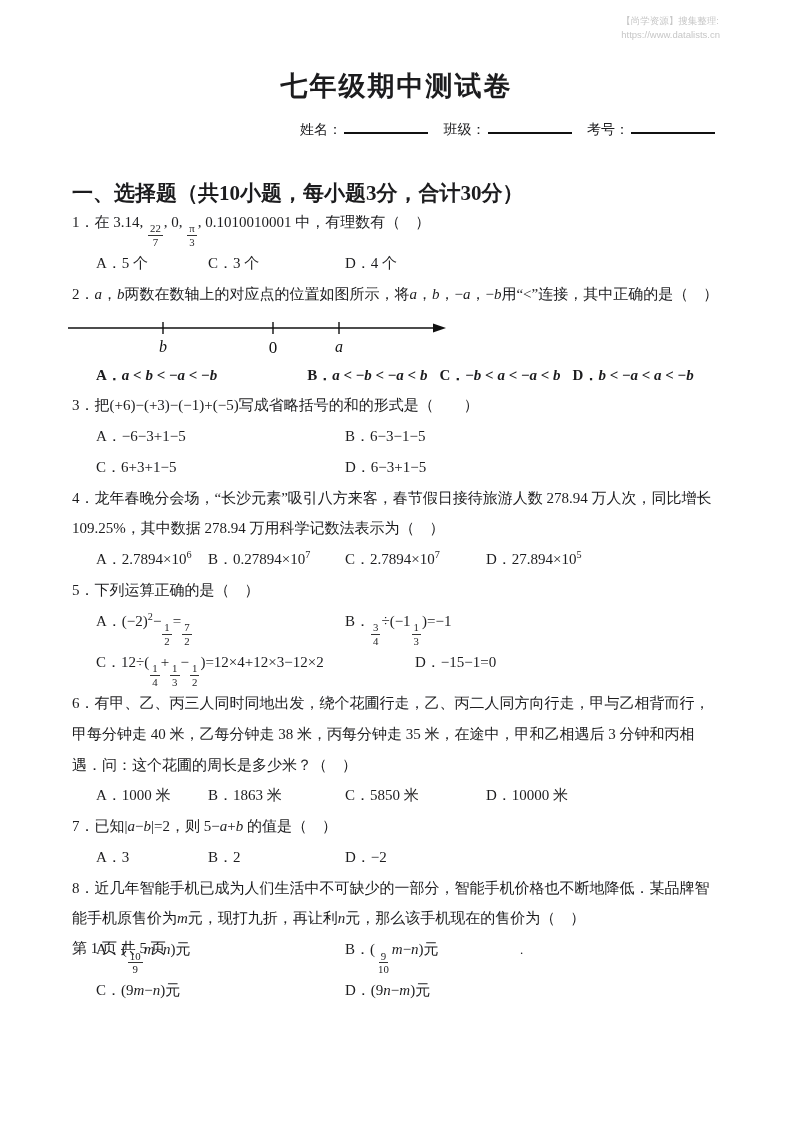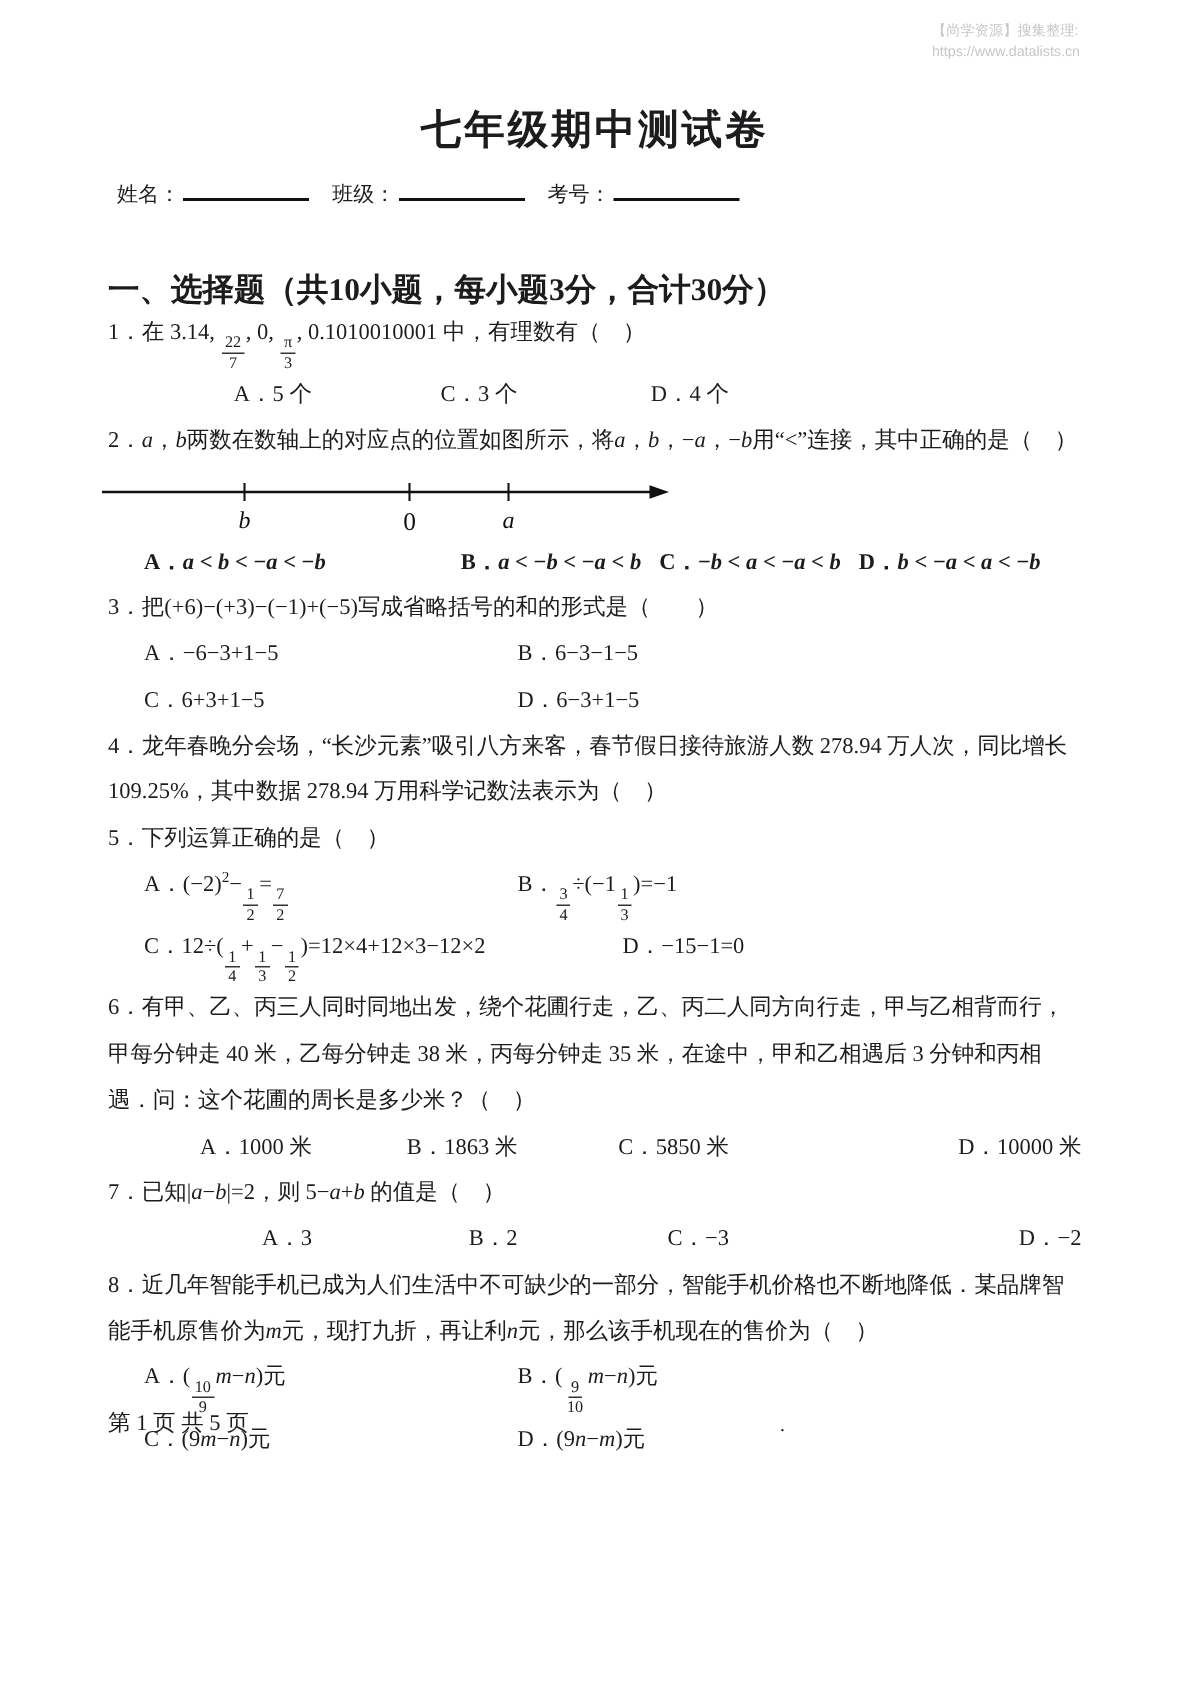--- a/index.html
+++ b/index.html
@@ -10,30 +10,30 @@
   }
   .page {
     width:793px; height:1002px; margin:0 auto; background:#fff;
     position:relative; padding:56px 72px 0 72px; font-size:15px; overflow:hidden;
   }
   .watermark {
     position:absolute; top:14px; right:73px; font-size:9.5px; line-height:1.5;
     color:#c7c7c7; font-family:"Liberation Sans", sans-serif; text-align:left;
   }
   .title { text-align:center; font-size:27px; font-weight:700; letter-spacing:2px; margin-top:12px; }
-  .info-line { text-align:left; margin-top:16px; font-size:14px; }
+  .info-line { text-align:right; margin-top:16px; font-size:14px; }
   .info-item { margin:0 6px; white-space:nowrap; }
   .blank {
     display:inline-block; width:84px; height:1em;
     border-bottom:2px solid #111; vertical-align:baseline; margin-left:2px;
   }
   .section { margin-top:40px; font-size:21px; font-weight:700; }
   .stem { line-height:2.05; }
   .opts { line-height:2.05; }
-  .grid4 { display:grid; grid-template-columns:112px 137px 141px auto; padding-left:24px;text-align:right; }
+  .grid4 { display:grid; grid-template-columns:112px 137px 141px auto; padding-left:24px; }
   .grid2 { display:grid; grid-template-columns:249px auto; padding-left:24px; }
   .optrow { display:flex; padding-left:24px; align-items:baseline; }
   .w249 { width:249px; flex:none; }
   .w319 { width:319px; flex:none; }
   .q2opts { text-indent:24px;font-weight:bold; }
   .mrA { margin-right:90px; }
   .mrB { margin-right:12px; }
   sup { font-size:0.68em; }
   .frac {
     display:inline-flex; flex-direction:column; align-items:center;
@@ -106,20 +106,26 @@
     <div class="opts grid2">
       <span class="opt">A．−6−3+1−5</span>
       <span class="opt">B．6−3−1−5</span>
       <span class="opt">C．6+3+1−5</span>
       <span class="opt">D．6−3+1−5</span>
     </div>
   </div>
 
   <div class="q">
     <p class="stem">4．龙年春晚分会场，“长沙元素”吸引八方来客，春节假日接待旅游人数 278.94 万人次，同比增长 109.25%，其中数据 278.94 万用科学记数法表示为（　）</p>
+    <div class="opts grid4">
+      <span class="opt">A．2.7894×10<sup>6</sup></span>
+      <span class="opt">B．0.27894×10<sup>7</sup></span>
+      <span class="opt">C．2.7894×10<sup>7</sup></span>
+      <span class="opt">D．27.894×10<sup>5</sup></span>
+    </div>
   </div>
 
   <div class="q">
     <p class="stem">5．下列运算正确的是（　）</p>
     <div class="opts optrow">
       <span class="opt w249">A．(−2)<sup>2</sup>−<span class="frac">
             <span>1</span>
             <span>2</span>
           </span>=<span class="frac">
             <span>7</span>
@@ -156,21 +162,20 @@
       <span class="opt">C．5850 米</span>
       <span class="opt">D．10000 米</span>
     </div>
   </div>
 
   <div class="q">
     <p class="stem">7．已知|<i>a</i>−<i>b</i>|=2，则 5−<i>a</i>+<i>b</i> 的值是（　）</p>
     <div class="opts grid4">
       <span class="opt">A．3</span>
       <span class="opt">B．2</span>
-      <span class="opt">C．−3</span>
       <span class="opt">D．−2</span>
     </div>
   </div>
 
   <div class="q">
     <p class="stem">8．近几年智能手机已成为人们生活中不可缺少的一部分，智能手机价格也不断地降低．某品牌智能手机原售价为<i>m</i>元，现打九折，再让利<i>n</i>元，那么该手机现在的售价为（　）</p>
     <div class="opts grid2">
       <span class="opt">A．(<span class="frac">
             <span>10</span>
             <span>9</span>

